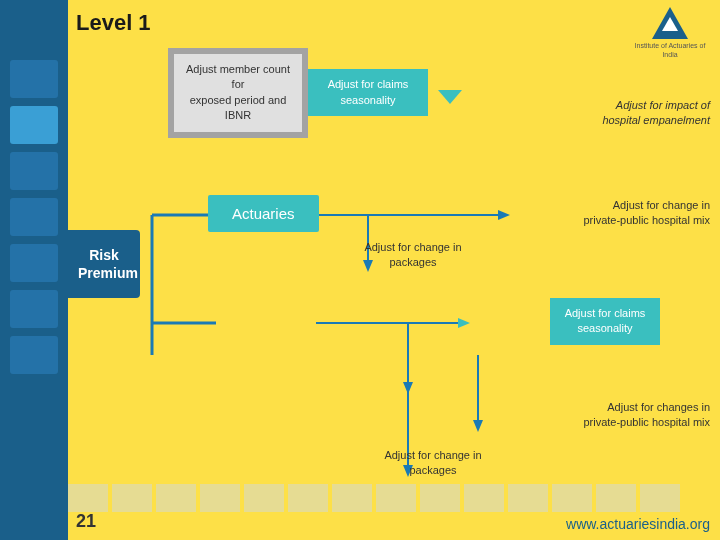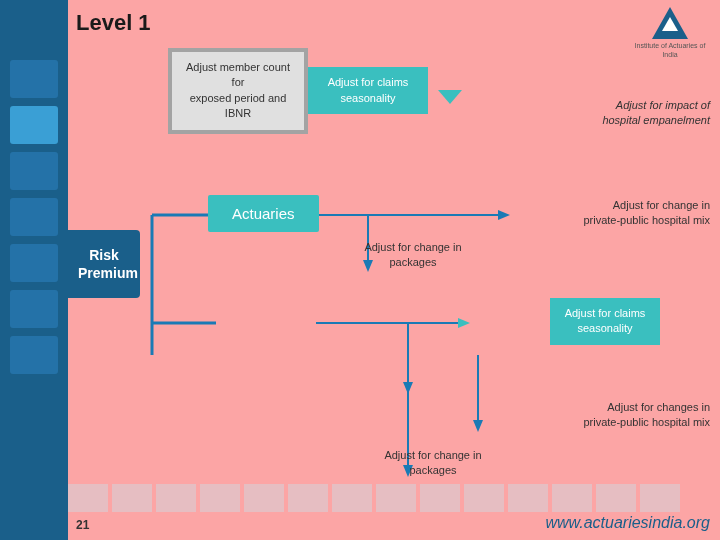--- a/index.html
+++ b/index.html
@@ -36,21 +36,21 @@
       background: #3a9fd5;
       opacity: 1;
     }
 
     
     .main {
       position: absolute;
       left: 68px; top: 0;
       width: 652px;
       height: 540px;
-      background: #fca5a5;
+      background: #fde047;
     }
 
     
     .page-title {
       position: absolute;
       top: 10px; left: 8px;
       font-size: 22px;
       font-weight: bold;
       color: #1a1a1a;
     }
@@ -98,21 +98,21 @@
       position: absolute;
       top: 48px;
       left: 100px;
       display: flex;
       align-items: center;
       gap: 0;
     }
 
     .box-gray {
       background: #e0e0e0;
-      border: 4px solid #a3a3a3;
+      border: 6px solid #a3a3a3;
       padding: 8px 12px;
       font-size: 11px;
       color: #333;
       text-align: center;
       width: 140px;
       line-height: 1.4;
     }
 
     .box-teal {
       background: #3abfbf;
@@ -275,33 +275,32 @@
       height: 28px;
       background: #d0d8e0;
       opacity: 0.5;
     }
 
     
     .page-num {
       position: absolute;
       bottom: 8px;
       left: 8px;
-      font-size: 12px;
+      font-size: 18px;
       color: #333;
       font-weight: bold;
     }
 
     
     .website {
       position: absolute;
       bottom: 8px;
       right: 10px;
-      font-size: 16px;
+      font-size: 14px;
       color: #1a5f8a;
-      font-style: italic;
     }
 
     
     .connector-svg {
       position: absolute;
       top: 0; left: 0;
       width: 652px;
       height: 540px;
       pointer-events: none;
     }

